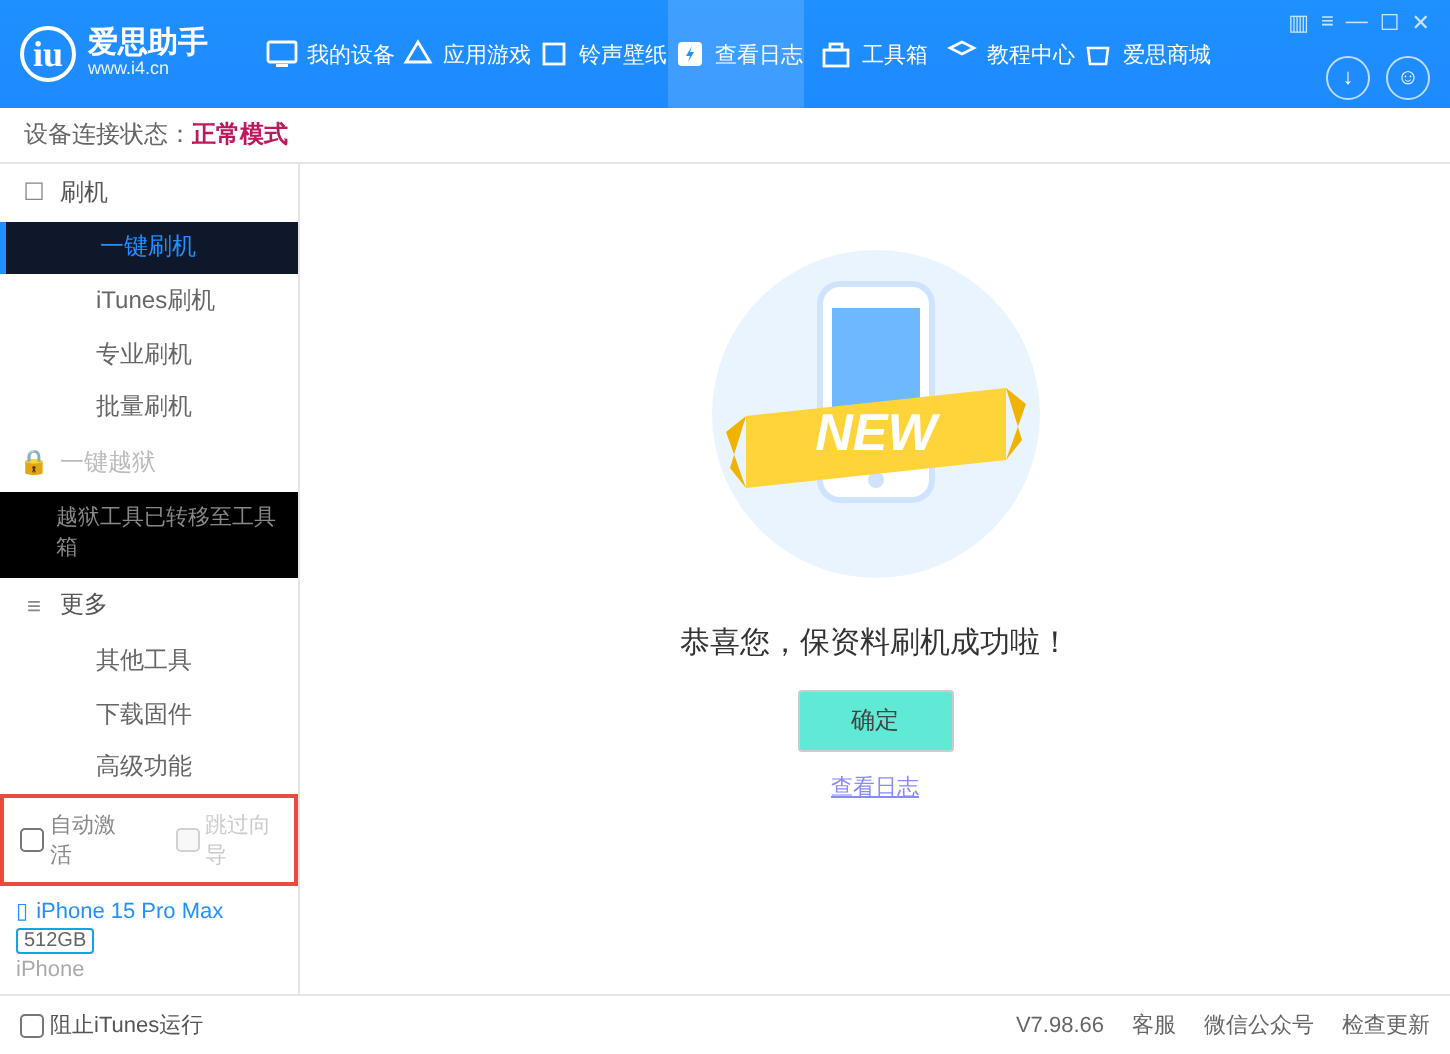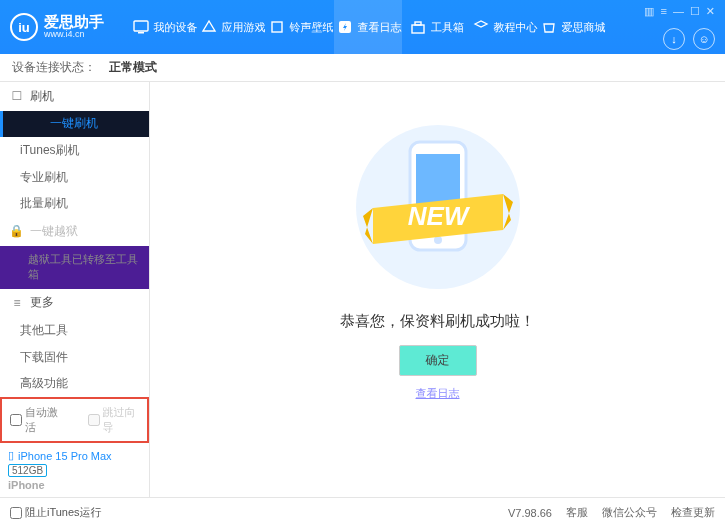--- a/index.html
+++ b/index.html
@@ -1,49 +1,49 @@
 <!DOCTYPE html>
 <html><head>
 <meta charset="utf-8">
 <style>
 * { margin:0; padding:0; box-sizing:border-box; font-family:"Microsoft YaHei",Arial,sans-serif; }
 body { width:725px; height:527px; background:#fff; overflow:hidden; font-size:12px; }
 .titlebar { height:54px; background:linear-gradient(#1e90ff,#1e8aff); display:flex; align-items:center; color:#fff; padding:0 10px; }
 .logo-wrap { display:flex; align-items:center; gap:6px; width:120px; }
-.logo-circle { width:28px; height:28px; border:2px solid #fff; border-radius:50%; display:flex; align-items:center; justify-content:center; font-weight:bold; font-size:13px; }
+.logo-circle { width:28px; height:28px; border:2px solid #fff; border-radius:50%; display:flex; align-items:center; justify-content:center; font-weight:bold; font-size:18px;font-family:Liberation Serif, serif; }
 .logo-text { line-height:1.1; }
 .logo-text .cn { font-size:15px; font-weight:bold; }
 .logo-text .en { font-size:9px; opacity:0.9; }
 .topnav { display:flex; height:100%; }
 .topnav-item { width:68px; display:flex; align-items:center; justify-content:center; gap:3px; cursor:pointer; font-size:11px; }
 .topnav-item.active { background:rgba(255,255,255,0.15); }
 .topnav-ico { width:20px; height:18px; display:flex; align-items:center; justify-content:center; }
 .titlebar-right { margin-left:auto; display:flex; align-items:center; gap:8px; }
 .win-ctrl { display:flex; gap:6px; font-size:11px; color:#c9e4ff; margin-bottom:6px;}
 .tb-right-col{display:flex;flex-direction:column;align-items:flex-end;gap:4px;}
 .circle-btn{width:22px;height:22px;border:1px solid rgba(255,255,255,0.7);border-radius:50%;display:flex;align-items:center;justify-content:center;color:#fff;font-size:11px;}
 .circles{display:flex;gap:8px;}
 .status-row{height:28px;border-bottom:1px solid #e5e5e5;display:flex;align-items:center;padding:0 12px;color:#666;font-size:12px;}
-.status-row b{color:#404040;margin-left:13px;}
+.status-row b{color:#be185d;}
 .body{display:flex;height:415px;}
 .sidebar{width:150px;border-right:1px solid #e5e5e5;display:flex;flex-direction:column;overflow:hidden;}
 .side-group-head{height:30px;display:flex;align-items:center;gap:6px;padding:0 10px;color:#555;font-size:12px;}
 .side-group-head.muted{color:#bbb;}
 .side-ico{width:14px;display:inline-flex;justify-content:center;color:#888;}
-.side-item{height:28px;display:flex;align-items:center;padding-left:20px;color:#666;font-size:12px;cursor:pointer;}
+.side-item{height:28px;display:flex;align-items:center;padding-left:48px;color:#666;font-size:12px;cursor:pointer;}
 .side-item.active{background:#0f172a;border-left:3px solid #1e90ff;color:#1e90ff;padding-left:47px;}
-.side-sub{background:#4c1d95;color:#888;font-size:11px;padding:6px 10px 6px 28px;line-height:1.4;}
+.side-sub{background:#000000;color:#888;font-size:11px;padding:6px 10px 6px 28px;line-height:1.4;}
 .sidebar-bottom{margin-top:auto;border:2px solid #e74c3c;padding:6px 8px;display:flex;gap:26px;align-items:center;justify-content:flex-end;}
 .chk{display:flex;align-items:center;gap:3px;color:#888;font-size:11px;}
 .chk input{width:12px;height:12px;}
 .chk.disabled{color:#ccc;}
 .device-box{padding:6px 8px;font-size:11px;}
 .device-name{color:#1e90ff;display:flex;align-items:center;gap:4px;}
 .badge{display:inline-block;border:1px solid #0ea5e9;border-radius:2px;padding:0 3px;font-size:10px;color:#666;margin-top:2px;}
-.device-type{color:#aaa;margin-top:2px;font-weight:bold;}
+.device-type{color:#aaa;margin-top:2px;}
 .main{flex:1;display:flex;flex-direction:column;align-items:center;justify-content:flex-start;padding-top:30px;position:relative;}
 .phone-svg{width:190px;height:200px;}
 .success-text{margin-top:0;font-size:15px;color:#333;}
 .ok-btn{margin-top:14px;padding:6px 26px;border:1px solid #ccc;background:#5eead4;border-radius:2px;color:#444;font-size:12px;cursor:pointer;}
 .log-link{margin-top:10px;font-size:11px;color:#8a8aff;text-decoration:underline;cursor:pointer;}
 .footer{height:30px;border-top:1px solid #e5e5e5;display:flex;align-items:center;padding:0 10px;font-size:11px;color:#666;}
 .footer .chk{color:#555;}
 .footer-spacer{flex:1;}
 .footer-item{margin-left:14px;cursor:pointer;}
 </style>

